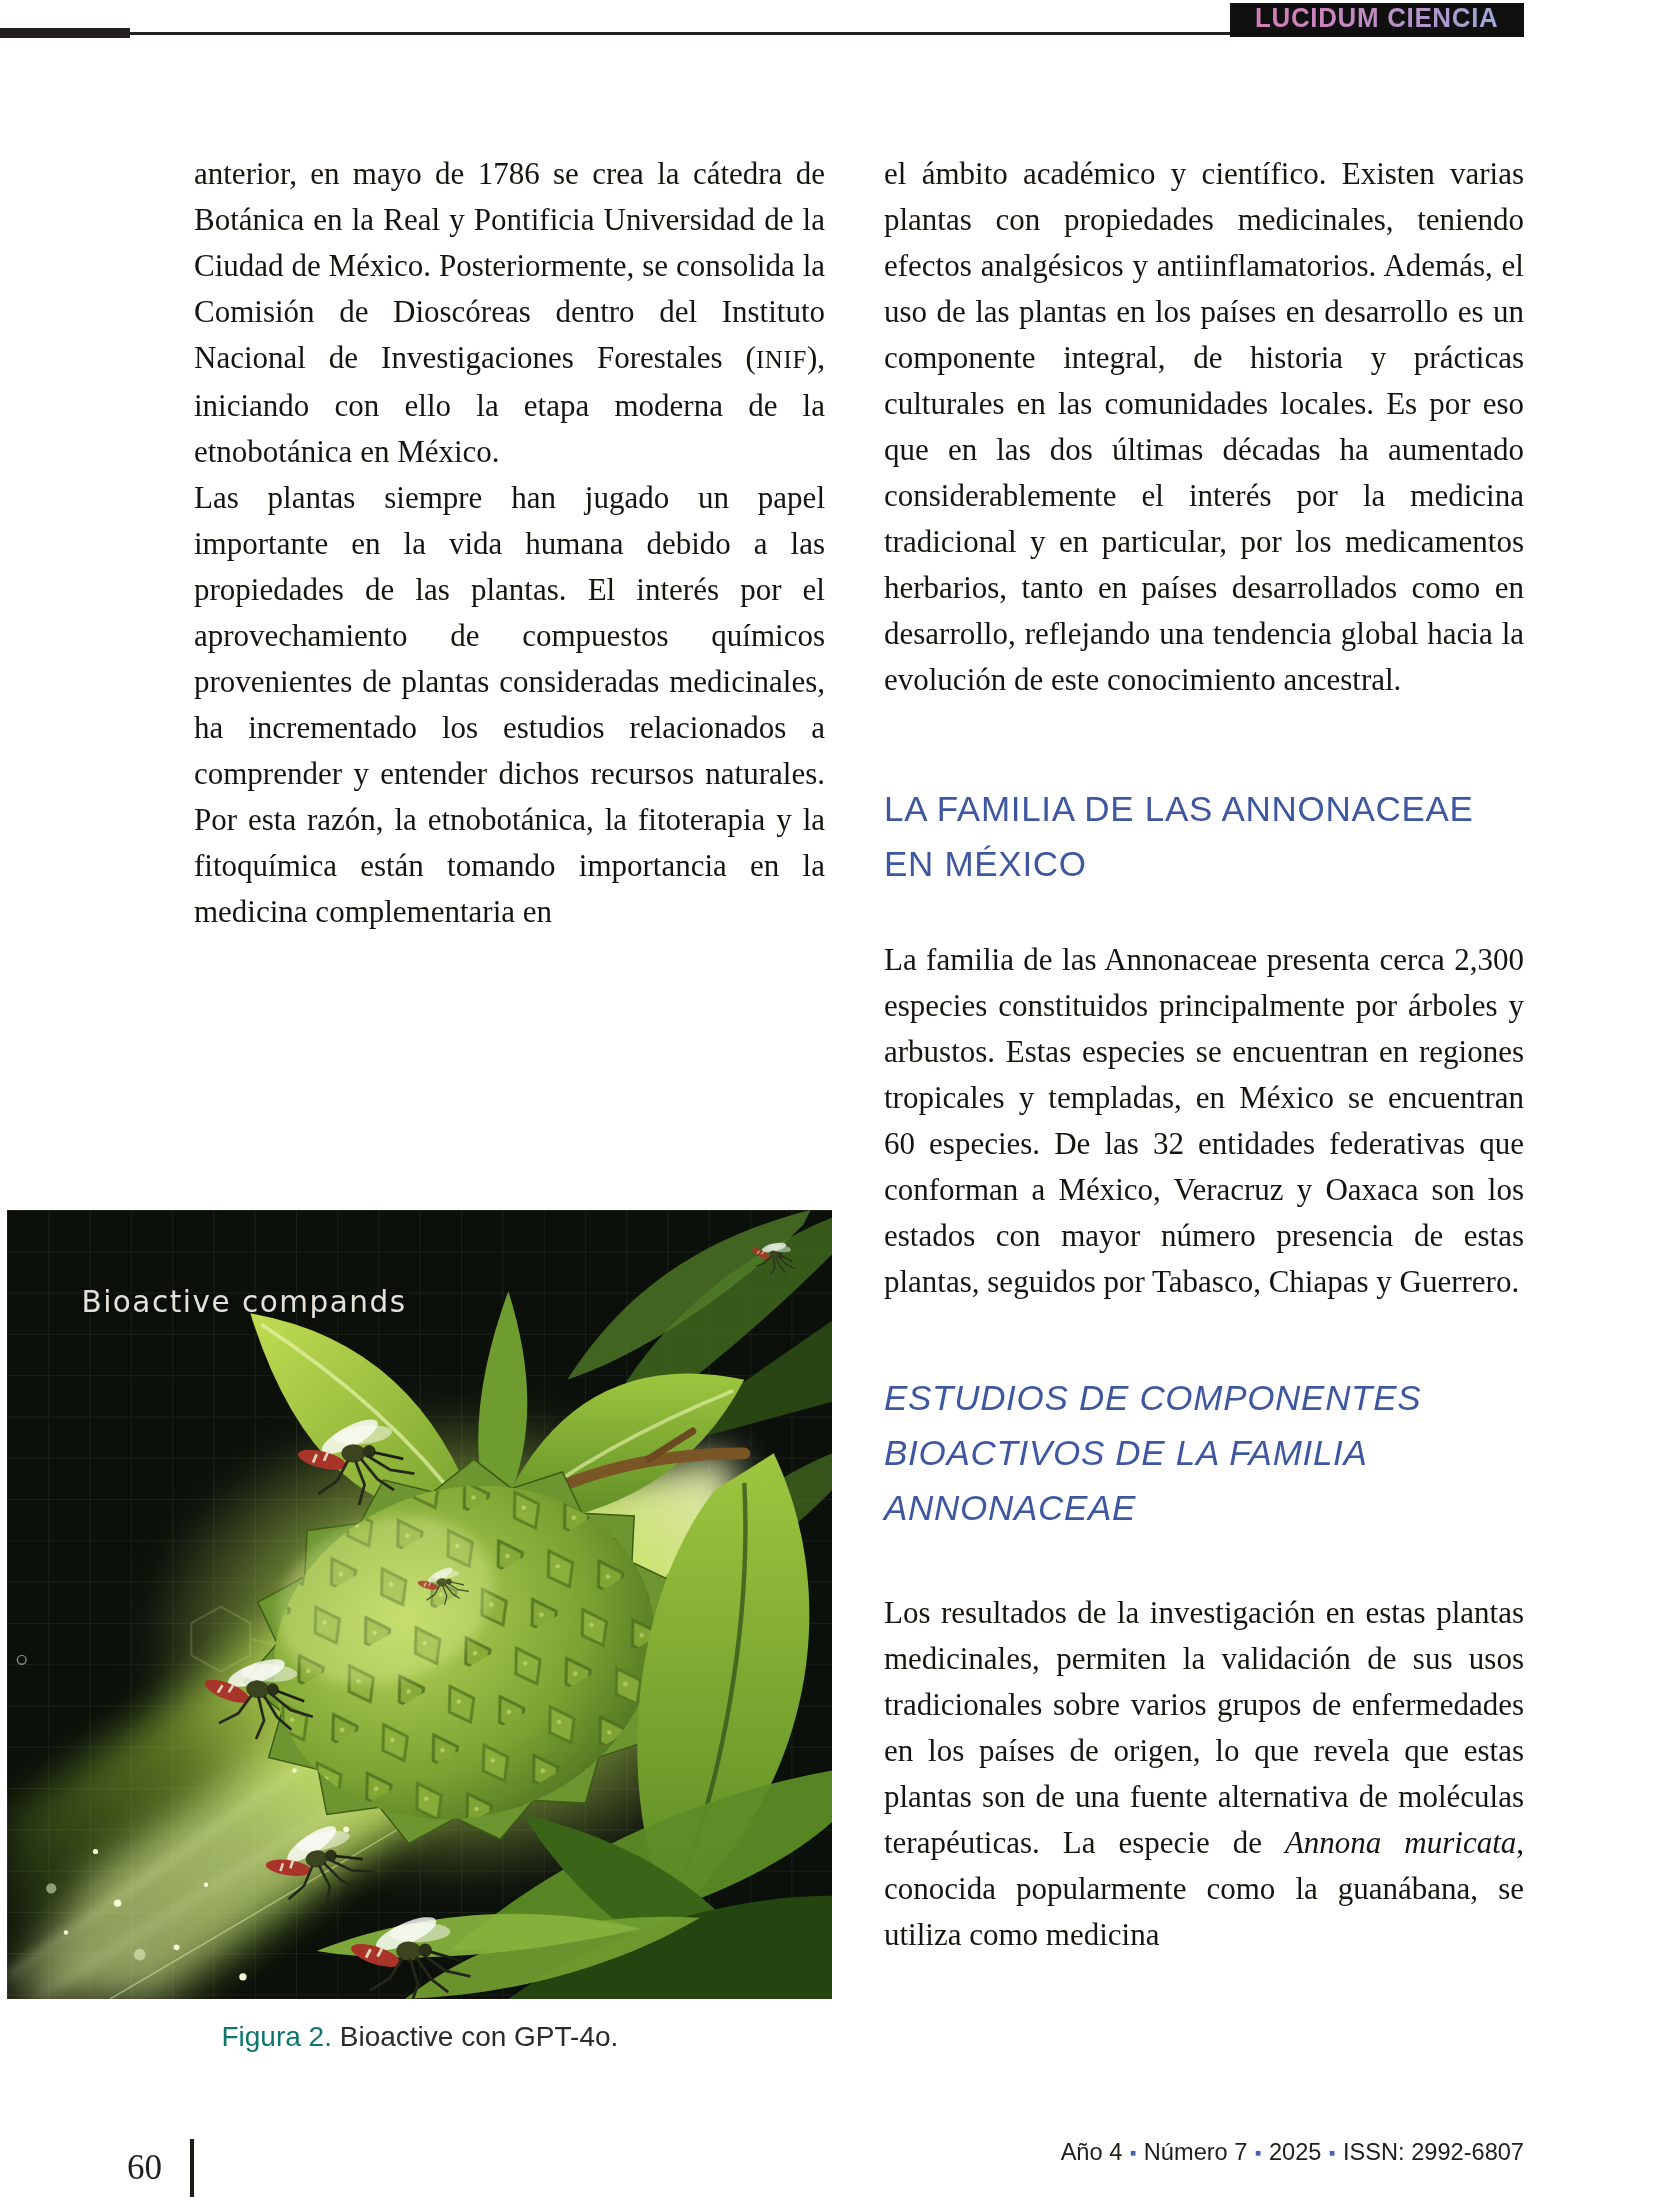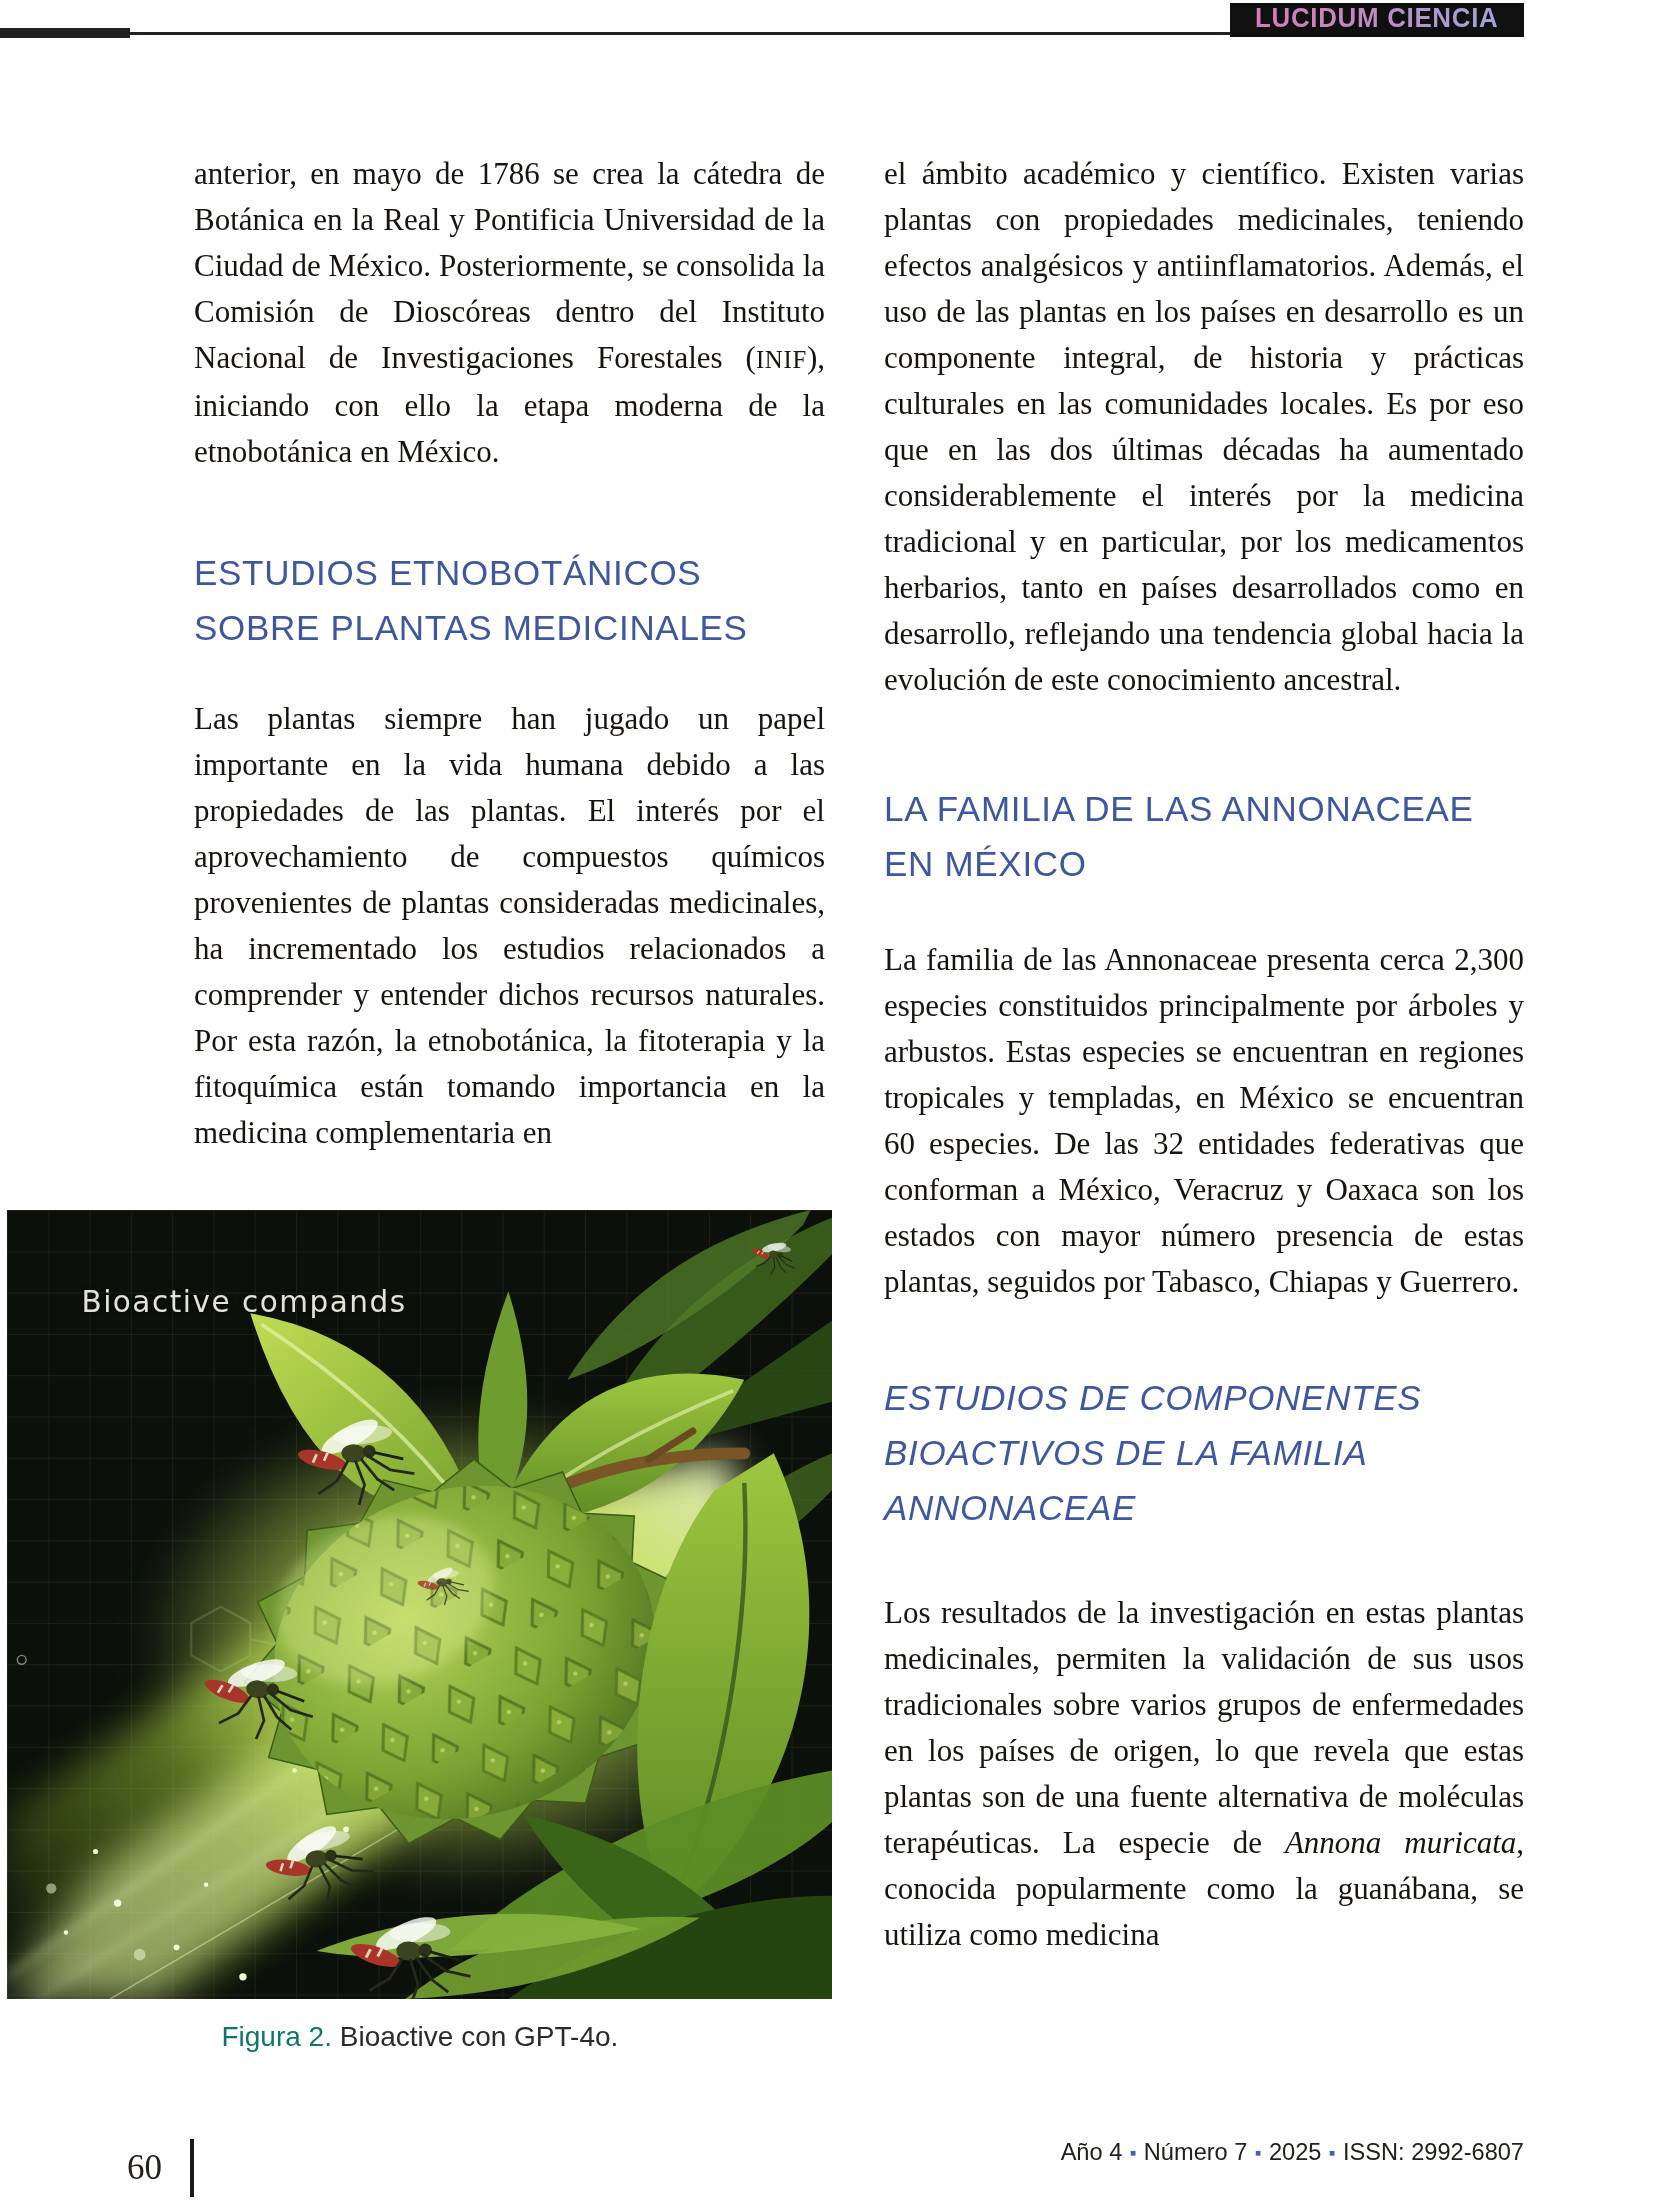--- a/index.html
+++ b/index.html
@@ -54,21 +54,20 @@
 <div class="page">
 
   <div class="rule-thick"></div>
   <div class="rule-thin"></div>
   <div class="brand-box">
     <span class="brand-text">LUCIDUM CIENCIA</span>
   </div>
 
   <div class="col col-left">
     <p class="body-text"><span>anterior, en mayo de 1786 se crea la cátedra de Botánica en la Real y Pontificia Universidad de la Ciudad de México. Posteriormente, se consolida la Comisión de Dioscóreas dentro del Instituto Nacional de Investigaciones Forestales (</span><span class="smallcaps">INIF</span><span>), iniciando con ello la etapa moderna de la etnobotánica en México.</span></p>
-    <h2 class="heading">ESTUDIOS ETNOBOTÁNICOS SOBRE PLANTAS MEDICINALES</h2>
     <p class="body-text">Las plantas siempre han jugado un papel importante en la vida humana debido a las propiedades de las plantas. El interés por el aprovechamiento de compuestos químicos provenientes de plantas consideradas medicinales, ha incrementado los estudios relacionados a comprender y entender dichos recursos naturales. Por esta razón, la etnobotánica, la fitoterapia y la fitoquímica están tomando importancia en la medicina complementaria en</p>
   </div>
 
   <div class="col col-right">
     <p class="body-text">el ámbito académico y científico. Existen varias plantas con propiedades medicinales, teniendo efectos analgésicos y antiinflamatorios. Además, el uso de las plantas en los países en desarrollo es un componente integral, de historia y prácticas culturales en las comunidades locales. Es por eso que en las dos últimas décadas ha aumentado considerablemente el interés por la medicina tradicional y en particular, por los medicamentos herbarios, tanto en países desarrollados como en desarrollo, reflejando una tendencia global hacia la evolución de este conocimiento ancestral.</p>
     <h2 class="heading h-familia">LA FAMILIA DE LAS ANNONACEAE EN MÉXICO</h2>
     <p class="body-text">La familia de las Annonaceae presenta cerca 2,300 especies constituidos principalmente por árboles y arbustos. Estas especies se encuentran en regiones tropicales y templadas, en México se encuentran 60 especies. De las 32 entidades federativas que conforman a México, Veracruz y Oaxaca son los estados con mayor número presencia de estas plantas, seguidos por Tabasco, Chiapas y Guerrero.</p>
     <h2 class="heading h-componentes">ESTUDIOS DE COMPONENTES BIOACTIVOS DE LA FAMILIA ANNONACEAE</h2>
     <p class="body-text"><span>Los resultados de la investigación en estas plantas medicinales, permiten la validación de sus usos tradicionales sobre varios grupos de enfermedades en los países de origen, lo que revela que estas plantas son de una fuente alternativa de moléculas terapéuticas. La especie de </span><em>Annona muricata</em><span>, conocida popularmente como la guanábana, se utiliza como medicina</span></p>
   </div>

